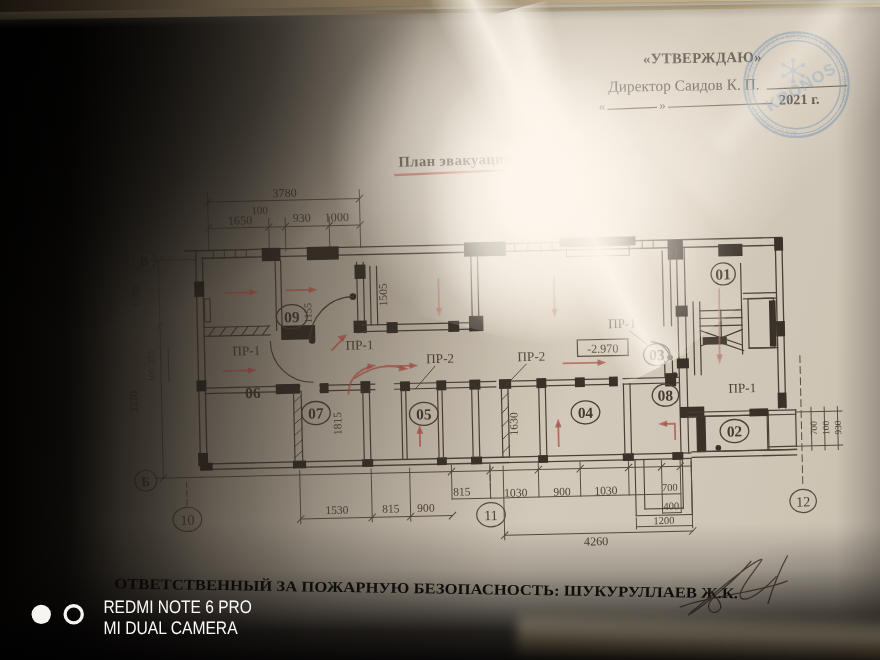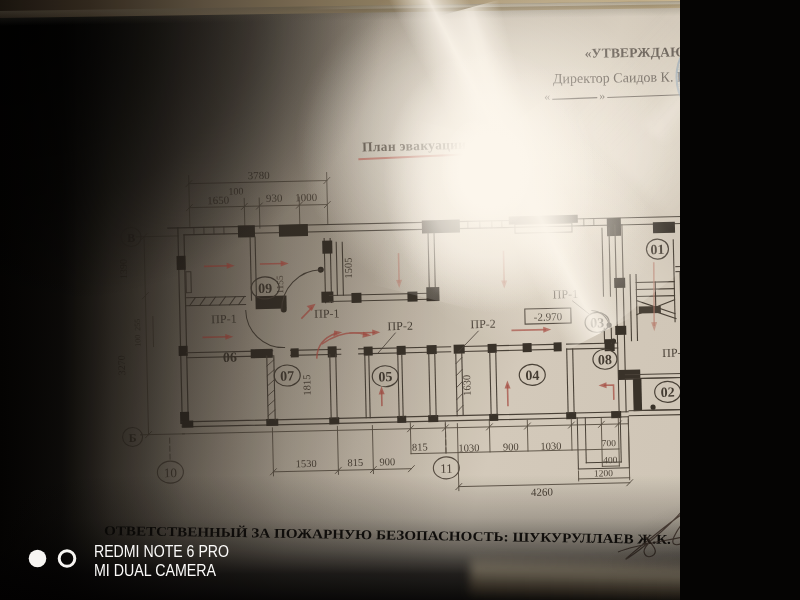--- a/index.html
+++ b/index.html
@@ -1,16 +1,16 @@
 <!DOCTYPE html>
 <html><head>
 <meta charset="utf-8">
 <style>
 html,body{margin:0;padding:0;background:#050403;}
-#scene{position:relative;width:680px;height:600px;overflow:hidden;background:#ec4899;font-family:"Liberation Sans",sans-serif;}
+#scene{position:relative;width:800px;height:600px;overflow:hidden;background:#ec4899;font-family:"Liberation Sans",sans-serif;}
 #scene div{position:absolute;}
 .paper{left:0;top:0;width:800px;height:600px;
  background:linear-gradient(107deg,#241f1a 0%,#3e3830 12%,#6b645b 24%,#968f85 36%,#beb8af 50%,#d6d1c9 64%,#d3cec6 82%,#cac5bd 100%);}
 .brightcore{left:250px;top:-60px;width:470px;height:420px;
  background:radial-gradient(ellipse 50% 50% at 50% 50%,rgba(250,248,244,.72) 0%,rgba(248,246,241,.32) 50%,rgba(248,246,241,0) 78%);}
 .darkleft{left:0;top:0;width:520px;height:600px;
  background:linear-gradient(90deg,rgba(4,3,2,1) 0px,rgba(4,3,2,.9) 62px,rgba(6,5,3,.62) 112px,rgba(8,6,5,.34) 185px,rgba(8,6,5,.12) 285px,rgba(0,0,0,0) 450px);}
 .darktl{left:0;top:0;width:700px;height:560px;
  background:radial-gradient(520px 400px at 10px 20px,rgba(0,0,0,.82) 0%,rgba(0,0,0,.4) 46%,rgba(0,0,0,0) 72%);}
 .darkbottom{left:0;top:380px;width:800px;height:220px;

